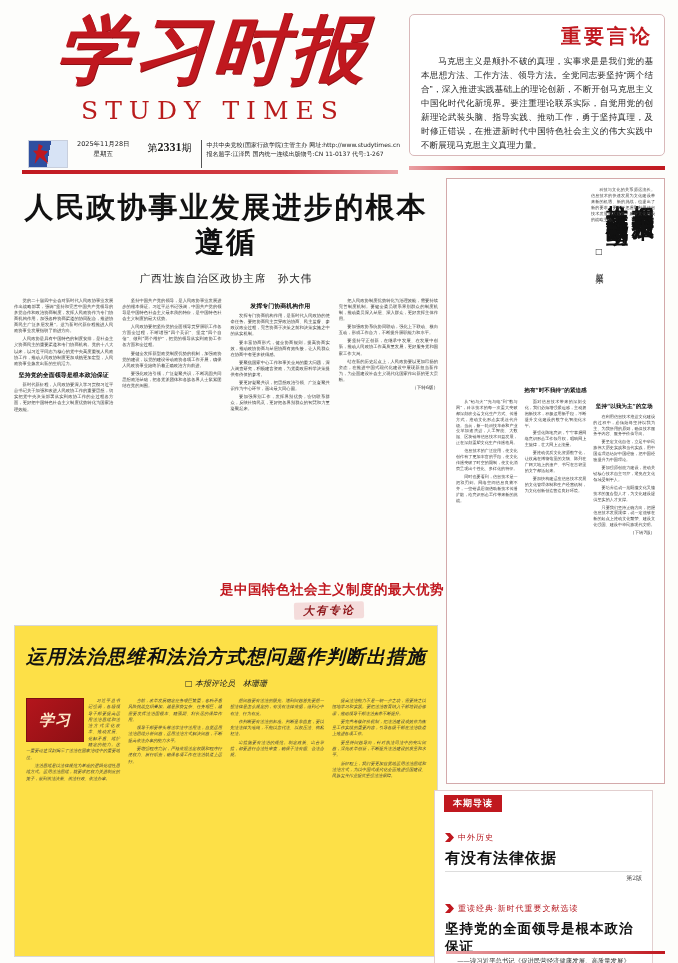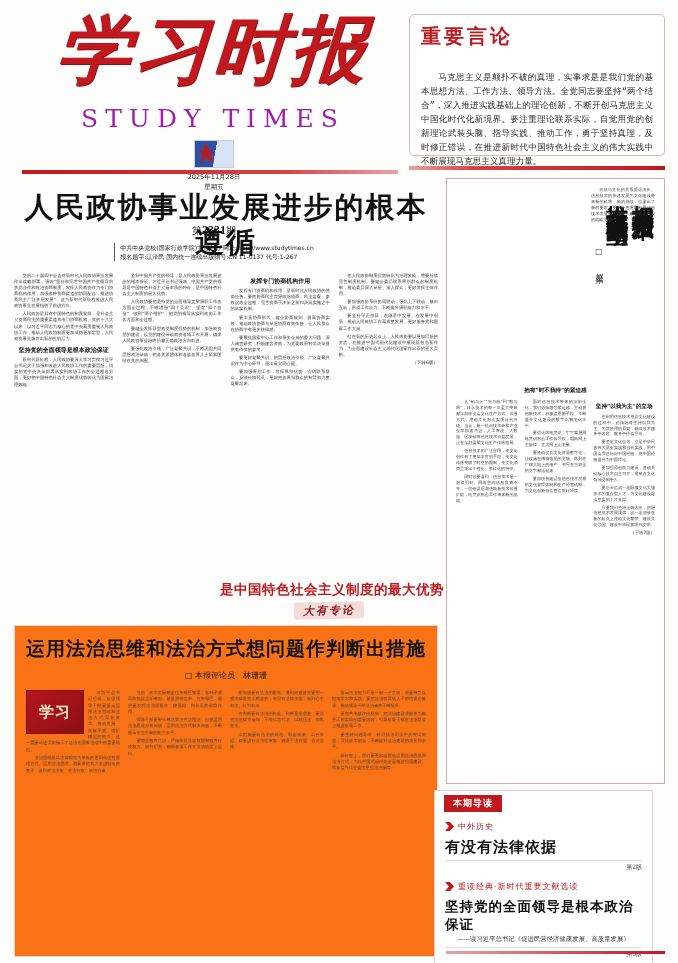--- a/index.html
+++ b/index.html
@@ -17,26 +17,26 @@
   .logo-cn{
     font-family:"DejaVu Serif","Liberation Serif",serif;
     font-size:74px;font-weight:bold;line-height:0.95;
     color:#c0181f;letter-spacing:4px;
     font-style:italic;
     text-shadow:1px 1px 0 #8f1014;
     transform:skewX(-4deg);
   }
   .logo-en{
     font-family:"DejaVu Serif","Liberation Serif",serif;
-    font-size:25px;letter-spacing:7px;color:#a21caf;
-    margin-top:20px;font-weight:normal;
+    font-size:25px;letter-spacing:7px;color:#b91c1c;
+    margin-top:12px;font-weight:normal;
   }
   .mast-info{
     position:absolute;left:28px;top:140px;width:372px;
-    display:flex;align-items:center;gap:5px;flex-direction:column;
+    display:flex;gap:5px;
   }
   .mast-emblem{
     width:38px;height:26px;flex:none;position:relative;
     background:linear-gradient(100deg,#2f4fa0 0%,#2f4fa0 52%,#d7e3f5 52%,#d7e3f5 100%);
     border:1px solid #c8cfdd;
   }
   .mast-emblem:before{
     content:"";position:absolute;left:4px;top:3px;width:16px;height:20px;
     background:#c0181f;
     clip-path:polygon(35% 0,62% 10%,48% 30%,95% 38%,70% 58%,95% 100%,42% 66%,10% 100%,22% 52%,0 34%,30% 32%);
@@ -54,26 +54,26 @@
     background:linear-gradient(90deg,#c0181f,#d6434a 70%,#e9a2a5);
   }
 
   
   .stmt-box{
     position:absolute;left:409px;top:14px;width:256px;height:142px;
     border:1px solid #d9b9ba;border-radius:5px;background:#fff;
     box-sizing:border-box;padding:8px 11px 6px;
   }
   .stmt-title{
-    text-align:left;color:#c0181f;font-weight:bold;
-    font-family:"DejaVu Serif","Liberation Serif",serif;
-    font-size:20px;letter-spacing:3px;margin-bottom:22px;
+    text-align:right;color:#c0181f;font-weight:bold;
+    font-family:"DejaVu Serif","Liberation Serif",serif;
+    font-size:20px;letter-spacing:3px;margin-bottom:5px;
   }
   .stmt-body{
-    font-family:Liberation Mono, monospace;
+    font-family:Liberation Sans, sans-serif;
     font-size:8.6px;line-height:1.62;text-align:justify;
     text-indent:2em;color:#2a2a2a;
   }
   .rule-red2{
     position:absolute;left:409px;top:166px;width:256px;height:4px;
     background:linear-gradient(90deg,#e9a2a5,#d6434a 25%,#c0181f);
   }
 
   
   .main{position:absolute;left:0;top:178px;width:678px;height:785px;}
@@ -122,21 +122,21 @@
     background:rgba(192,24,31,0.14);
     border-radius:2px;
     font-family:"DejaVu Serif","Liberation Serif",serif;
     font-size:11px;font-weight:bold;color:#8d1418;font-style:italic;letter-spacing:2px;
     transform:rotate(-1.5deg);
   }
 
   
   .art2{
     position:absolute;left:14px;top:447px;width:424px;height:332px;
-    border:1px solid #d8d8d8;background:#f97316;box-sizing:border-box;padding:10px 11px;
+    border:1px solid #d8d8d8;background:#fde047;box-sizing:border-box;padding:18px 11px;font-style:italic;
   }
   .art2-title{
     font-family:"DejaVu Serif","Liberation Serif",serif;
     font-size:19px;font-weight:bold;text-align:center;color:#111;letter-spacing:1px;
   }
   .art2-byline{
     text-align:center;font-size:8px;margin-top:8px;color:#222;
     font-family:"DejaVu Serif","Liberation Serif",serif;
   }
   .art2-cols{display:flex;gap:8px;margin-top:9px;}
@@ -194,21 +194,21 @@
     position:absolute;left:434px;top:612px;width:219px;height:212px;
     border:1px solid #e2cfcf;background:#fff;box-sizing:border-box;padding:0 10px 8px;
   }
   .guide-tab{
     display:inline-block;background:#c0181f;color:#fff;
     font-family:"DejaVu Serif","Liberation Serif",serif;
     font-size:9px;font-weight:bold;padding:2px 9px;letter-spacing:1px;
     margin-left:-1px;
   }
   .g-kicker{
-    display:flex;align-items:center;gap:4px;margin-top:9px;
+    display:flex;align-items:center;gap:4px;margin-top:20px;
     color:#b4151c;font-family:"DejaVu Serif","Liberation Serif",serif;
     font-size:8px;letter-spacing:1px;
   }
   .g-arrow{
     width:9px;height:9px;flex:none;
     background:#c0181f;
     clip-path:polygon(0 0,55% 0,100% 50%,55% 100%,0 100%,45% 50%);
   }
   .g-title{
     font-family:"DejaVu Serif","Liberation Serif",serif;
@@ -263,20 +263,21 @@
     <div class="stmt-box">
       <div class="stmt-title">重要言论</div>
       <div class="stmt-body">马克思主义是颠扑不破的真理，实事求是是我们党的基本思想方法、工作方法、领导方法。全党同志要坚持“两个结合”，深入推进实践基础上的理论创新，不断开创马克思主义中国化时代化新境界。要注重理论联系实际，自觉用党的创新理论武装头脑、指导实践、推动工作，勇于坚持真理，及时修正错误，在推进新时代中国特色社会主义的伟大实践中不断展现马克思主义真理力量。</div>
     </div>
   </div>
 
   <div class="main">
 
     <div class="left-block">
       <div class="lead-title">人民政协事业发展进步的根本遵循</div>
+      <div class="lead-byline">广西壮族自治区政协主席　孙大伟</div>
 
       <div class="cols4">
         <div class="col">
           <p class="ptext">党的二十届四中全会对新时代人民政协事业发展作出战略部署，强调“坚持和完善中国共产党领导的多党合作和政治协商制度，发挥人民政协作为专门协商机构作用，加强各种协商渠道的协同配合，推进协商民主广泛多层发展”。这为新时代新征程推进人民政协事业发展指明了前进方向。</p>
           <p class="ptext">人民政协是具有中国特色的制度安排，是社会主义协商民主的重要渠道和专门协商机构。党的十八大以来，以习近平同志为核心的党中央高度重视人民政协工作，推动人民政协制度更加成熟更加定型，人民政协事业焕发出新的生机活力。</p>
           <div class="subhead">坚持党的全面领导是根本政治保证</div>
           <p class="ptext">新时代新征程，人民政协要深入学习贯彻习近平总书记关于加强和改进人民政协工作的重要思想，切实把党中央决策部署落实到政协工作的全过程各方面，更好把中国特色社会主义制度优势转化为国家治理效能。</p>
         </div>
         <div class="col">
           <p class="ptext">坚持中国共产党的领导，是人民政协事业发展进步的根本保证。习近平总书记强调，中国共产党的领导是中国特色社会主义最本质的特征，是中国特色社会主义制度的最大优势。</p>

